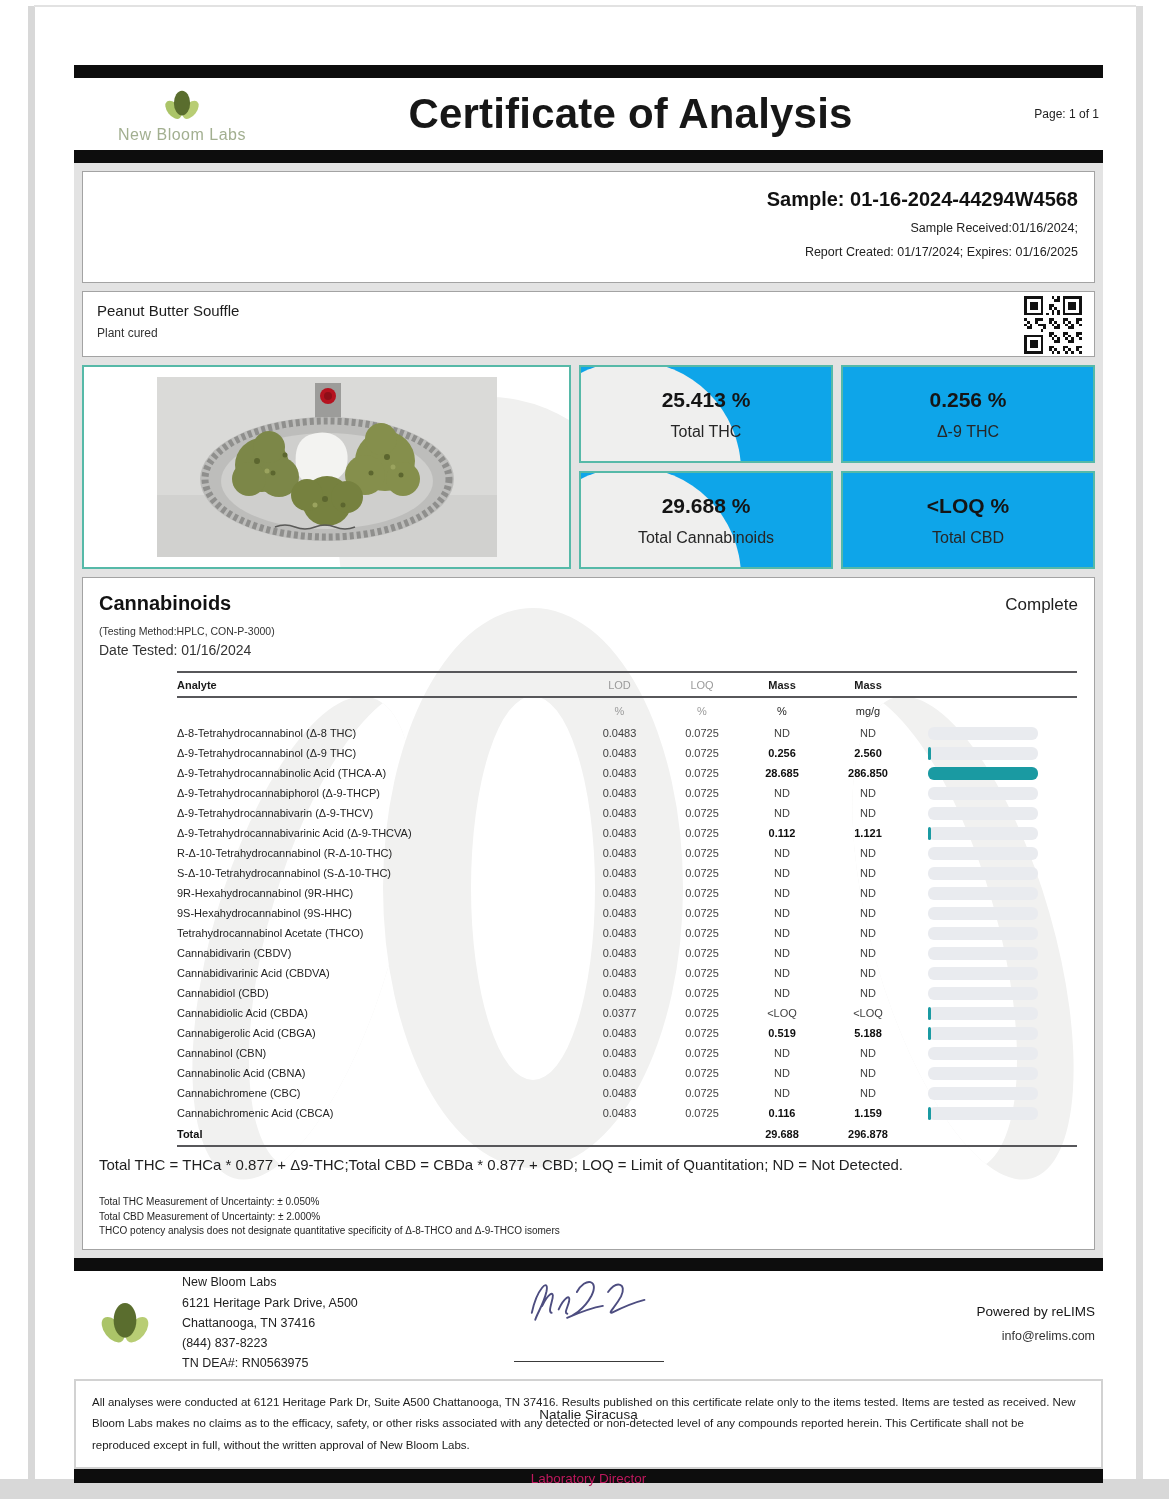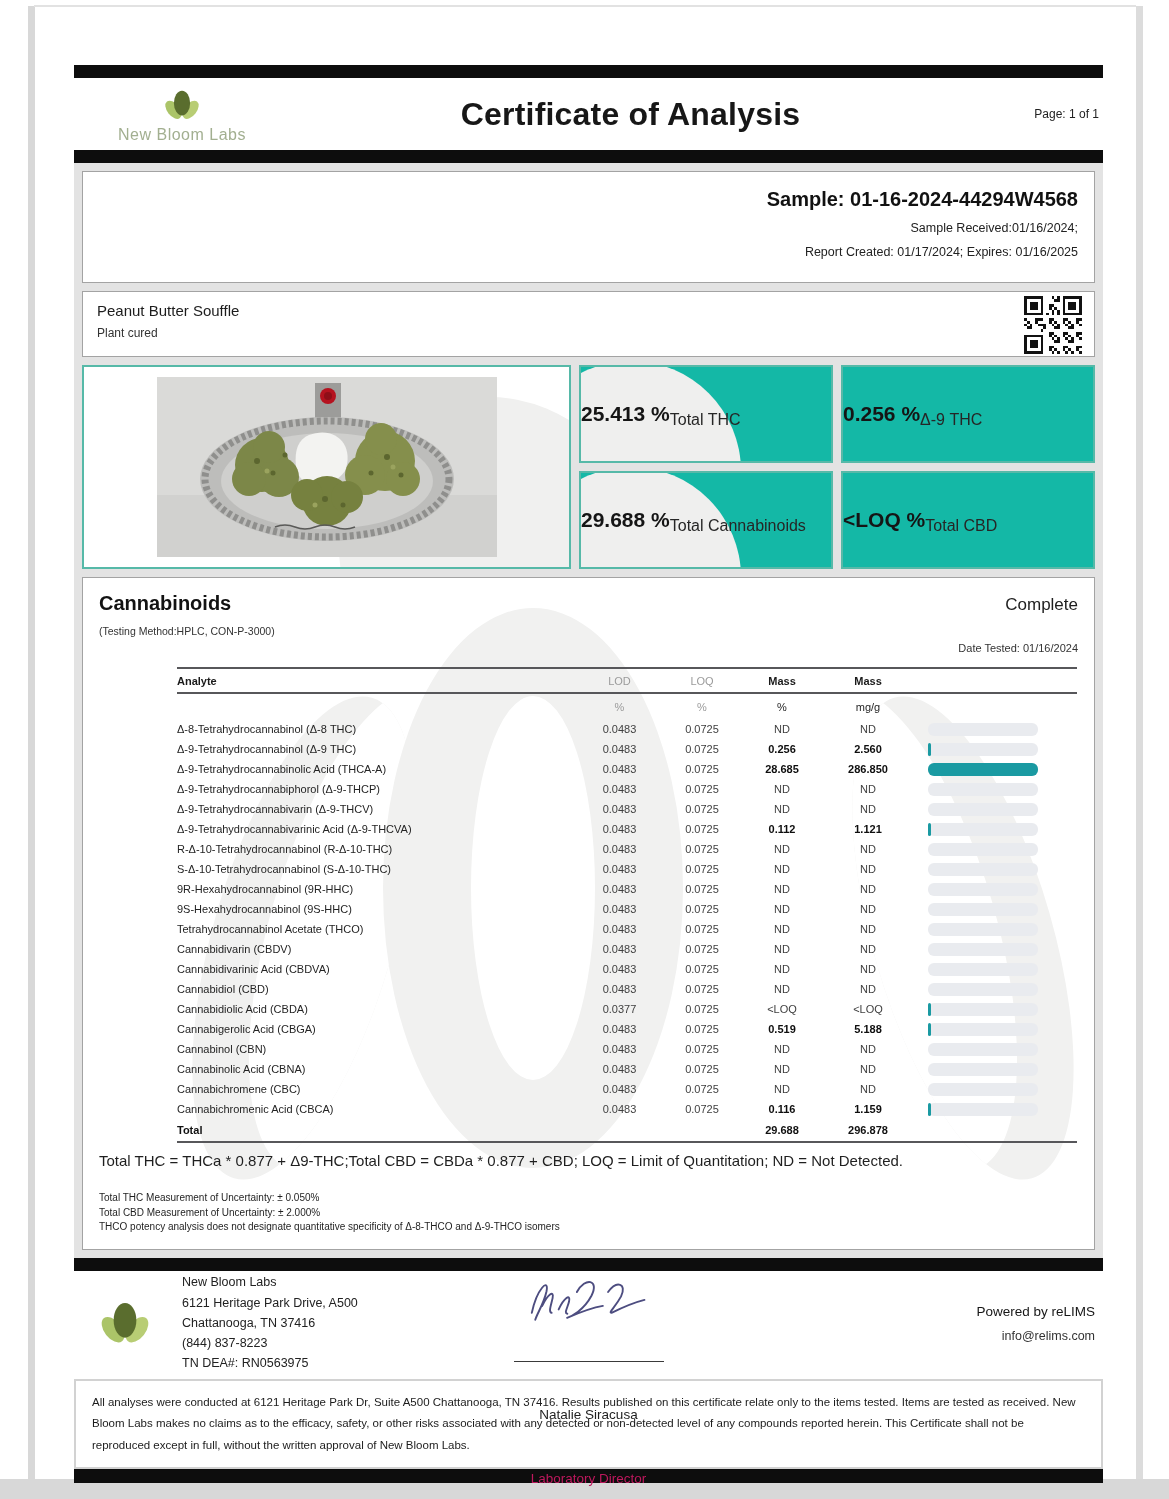--- a/index.html
+++ b/index.html
@@ -18,61 +18,61 @@
   .edge-top{position:absolute;left:34px;top:5px;width:1102px;height:2px;background:#e2e2e2;}
   .edge-bottom{position:absolute;left:0;top:1479px;width:1169px;height:20px;background:#d8d8d8;}
 
   .main{position:absolute;left:74px;top:65px;width:1029px;}
   .bar{height:13px;background:var(--c-black);}
 
   
   .hdr{height:72px;display:flex;align-items:center;background:#fff;}
   .logo-block{margin-left:18px;width:180px;display:flex;flex-direction:column;align-items:center;}
   .logo-text{font-size:16px;color:var(--c-logo-text);letter-spacing:.5px;margin-top:1px;}
-  .hdr-title{flex:1;text-align:center;font-size:32px;font-weight:600;color:#171717;letter-spacing:.2px;}
+  .hdr-title{flex:1;text-align:center;font-size:42px;font-weight:600;color:#171717;letter-spacing:.2px;}
   .hdr-page{width:110px;text-align:right;font-size:12px;color:#222;margin-right:4px;}
 
   
   .gray{background:var(--c-gray-bg);padding:8px;}
   .card{background:#fff;border:1px solid #a3a3a3;}
   .sample-card{height:112px;padding:12px 16px;text-align:right;}
   .sample-id{font-size:20px;font-weight:600;color:#111;margin-top:4px;}
   .sample-sub{font-size:12.5px;color:#222;margin-top:10px;}
   .product-card{height:66px;margin-top:8px;padding:10px 14px;position:relative;}
   .product-name{font-size:15px;font-weight:500;color:#1c1c1c;}
   .product-sub{font-size:12px;color:#333;margin-top:7px;}
   .qr{position:absolute;right:12px;top:4px;width:58px;height:58px;}
 
   .photo-row{display:flex;gap:8px;margin-top:8px;height:204px;}
   .photo-card{width:489px;background:#fff;border:2px solid var(--c-teal);
     display:flex;align-items:center;justify-content:center;position:relative;overflow:hidden;}
   .photo-wm{position:absolute;right:-70px;top:30px;width:300px;height:300px;border-radius:50%;background:#f0f0ef;}
   .photo-card svg{position:relative;z-index:1;}
   .summary-grid{flex:1;display:grid;grid-template-columns:1fr 1fr;grid-template-rows:1fr 1fr;gap:8px;}
-  .sum-box{background:#14b8a6;border:2px solid var(--c-teal);display:flex;
-    align-items:center;position:relative;overflow:hidden;}
+  .sum-box{background:#0ea5e9;border:2px solid var(--c-teal);display:flex;flex-direction:column;
+    align-items:center;justify-content:center;position:relative;overflow:hidden;}
   .sum-wm{position:absolute;left:-60px;bottom:-120px;width:220px;height:220px;border-radius:50%;background:#efefee;}
   .sum-value{font-size:21px;font-weight:700;color:#151515;position:relative;z-index:1;}
   .sum-label{font-size:16px;color:#262626;margin-top:11px;position:relative;z-index:1;}
 
   
   .cann-card{margin-top:8px;height:673px;padding:14px 16px 0 16px;position:relative;overflow:hidden;}
   .wm{position:absolute;inset:0;z-index:0;}
   .wm-ring{position:absolute;left:300px;top:30px;width:300px;height:560px;border:88px solid #f1f1f0;border-radius:50%;}
   .wm-l,.wm-r{position:absolute;top:110px;width:180px;height:500px;background:#f1f1f0;border-radius:50%;overflow:hidden;}
   .wm-l{left:130px;transform:rotate(16deg);}
   .wm-r{left:790px;transform:rotate(-16deg);}
   .wm-l::after,.wm-r::after{content:"";position:absolute;width:180px;height:500px;border-radius:50%;background:#fff;top:-24px;}
   .wm-l::after{left:52px;} .wm-r::after{left:-52px;}
   .cann-content{position:relative;z-index:1;}
   .cann-head{display:flex;align-items:baseline;}
   .cann-title{font-size:20px;font-weight:700;color:#121212;}
   .cann-status{margin-left:auto;font-size:17px;color:#1e1e1e;}
   .cann-method{font-size:10.5px;color:#333;margin-top:10px;}
-  .cann-date{font-size:11px;color:#333;margin-top:5px;text-align:right;}
+  .cann-date{font-size:14px;color:#333;margin-top:5px;}
 
   table.cb{margin:13px 0 0 78px;width:900px;border-collapse:collapse;table-layout:fixed;}
   table.cb th,table.cb td{font-size:11px;padding:0;}
   .col-an{width:400px;} .col-lod{width:85px;} .col-loq{width:80px;}
   .col-m1{width:80px;} .col-m2{width:92px;} .col-bar{width:163px;}
   tr.hdr-row{border-top:2px solid #57575a;border-bottom:2px solid #57575a;height:25px;}
   tr.hdr-row th{font-weight:700;color:#1a1a1a;}
   tr.hdr-row th.muted{color:#9b9b9b;font-weight:400;}
   th.c-an,td.c-an{text-align:left;}
   .c-num{text-align:center;color:#3f3f3f;}

